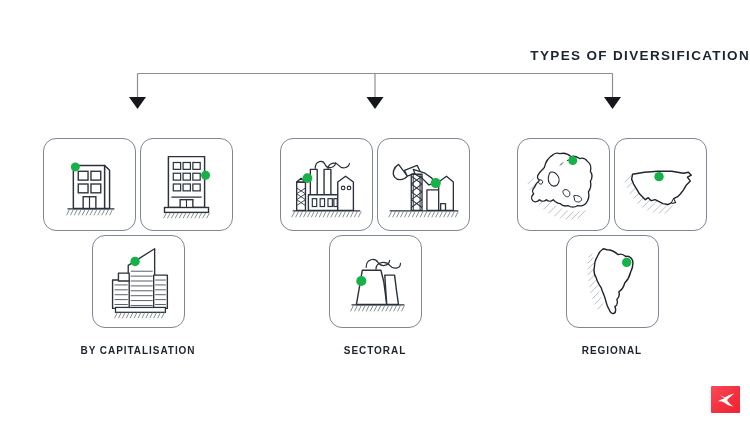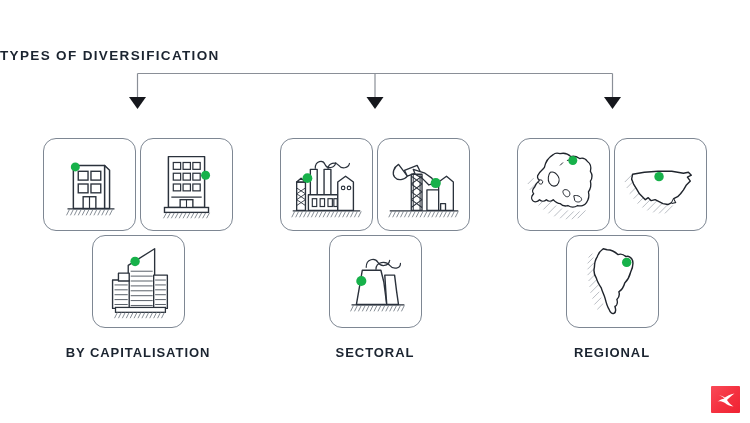--- a/index.html
+++ b/index.html
@@ -22,21 +22,21 @@
     width: 750px;
     height: 423px;
   }
 
   
   .title {
     position: absolute;
     left: 0;
     top: 48px;
     width: 750px;
-    text-align: left;
+    text-align: right;
     font-size: 13.5px;
     font-weight: bold;
     letter-spacing: 1.35px;
     color: #1b2430;
     font-family: "Liberation Sans", sans-serif;
     white-space: nowrap;
   }
 
   
   .connectors {
@@ -89,21 +89,21 @@
     align-items: center;
     justify-content: center;
     overflow: hidden;
   }
   .card svg {
     display: block;
   }
 
   .col-label {
     margin-top: 17px;
-    font-size: 13px;
+    font-size: 10px;
     font-weight: bold;
     letter-spacing: 0.95px;
     color: #1b2430;
     text-align: right;
     white-space: nowrap;
     font-family: "Liberation Sans", sans-serif;
   }
 
   
   .logo {

